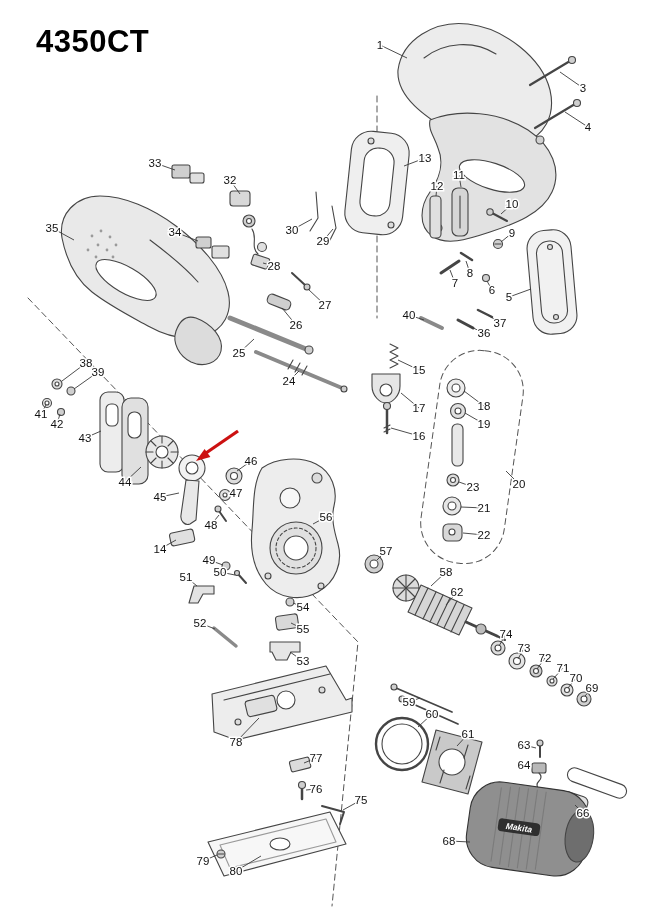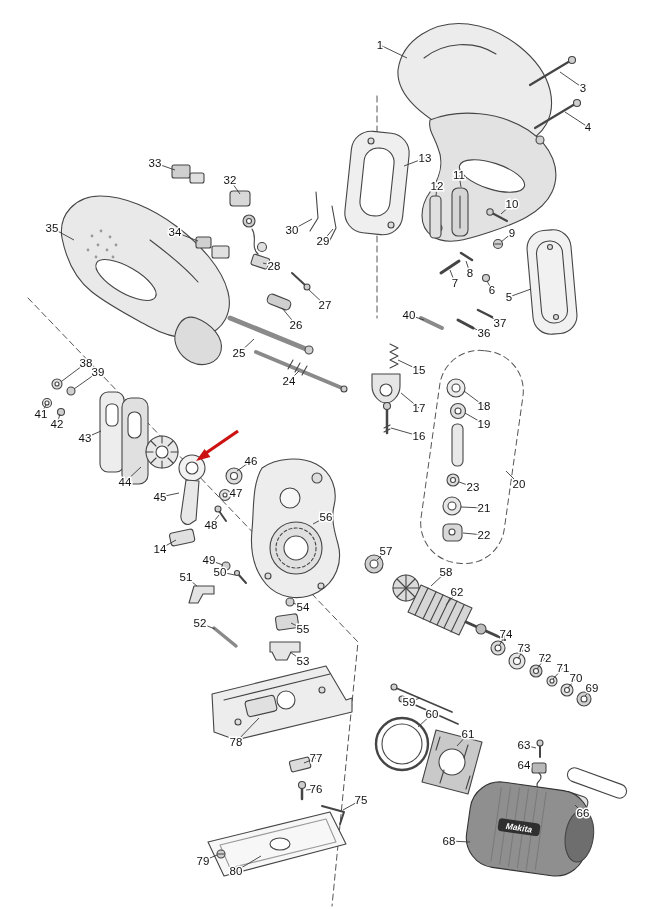--- a/index.html
+++ b/index.html
@@ -16,20 +16,21 @@
               text-anchor:middle;paint-order:stroke;stroke:#fff;stroke-width:3px;}
   .brand{font:italic bold 8.5px "Liberation Sans",sans-serif;fill:#fff;stroke:none;text-anchor:middle;}
   .arrow-line{stroke:var(--arrow-color,#cc1111);stroke-width:3.2;}
   .arrow-head{fill:var(--arrow-color,#cc1111);stroke:none;}
 </style>
 </head>
 <body>
 
 <div class="page">
 
+  <div class="title">4350CT</div>
 
   <svg class="diagram" width="650" height="909" viewBox="0 0 650 909">
 
     <g stroke="#454545" stroke-width="1.1" fill="none" stroke-linecap="round" stroke-linejoin="round">
 
       <g class="dash">
         <polyline points="28,298 358,642 332,906"></polyline>
         <line x1="377" y1="96" x2="377" y2="318"></line>
         <rect x="430" y="350" width="84" height="214" rx="40" transform="rotate(8 472 457)"></rect>
       </g>

